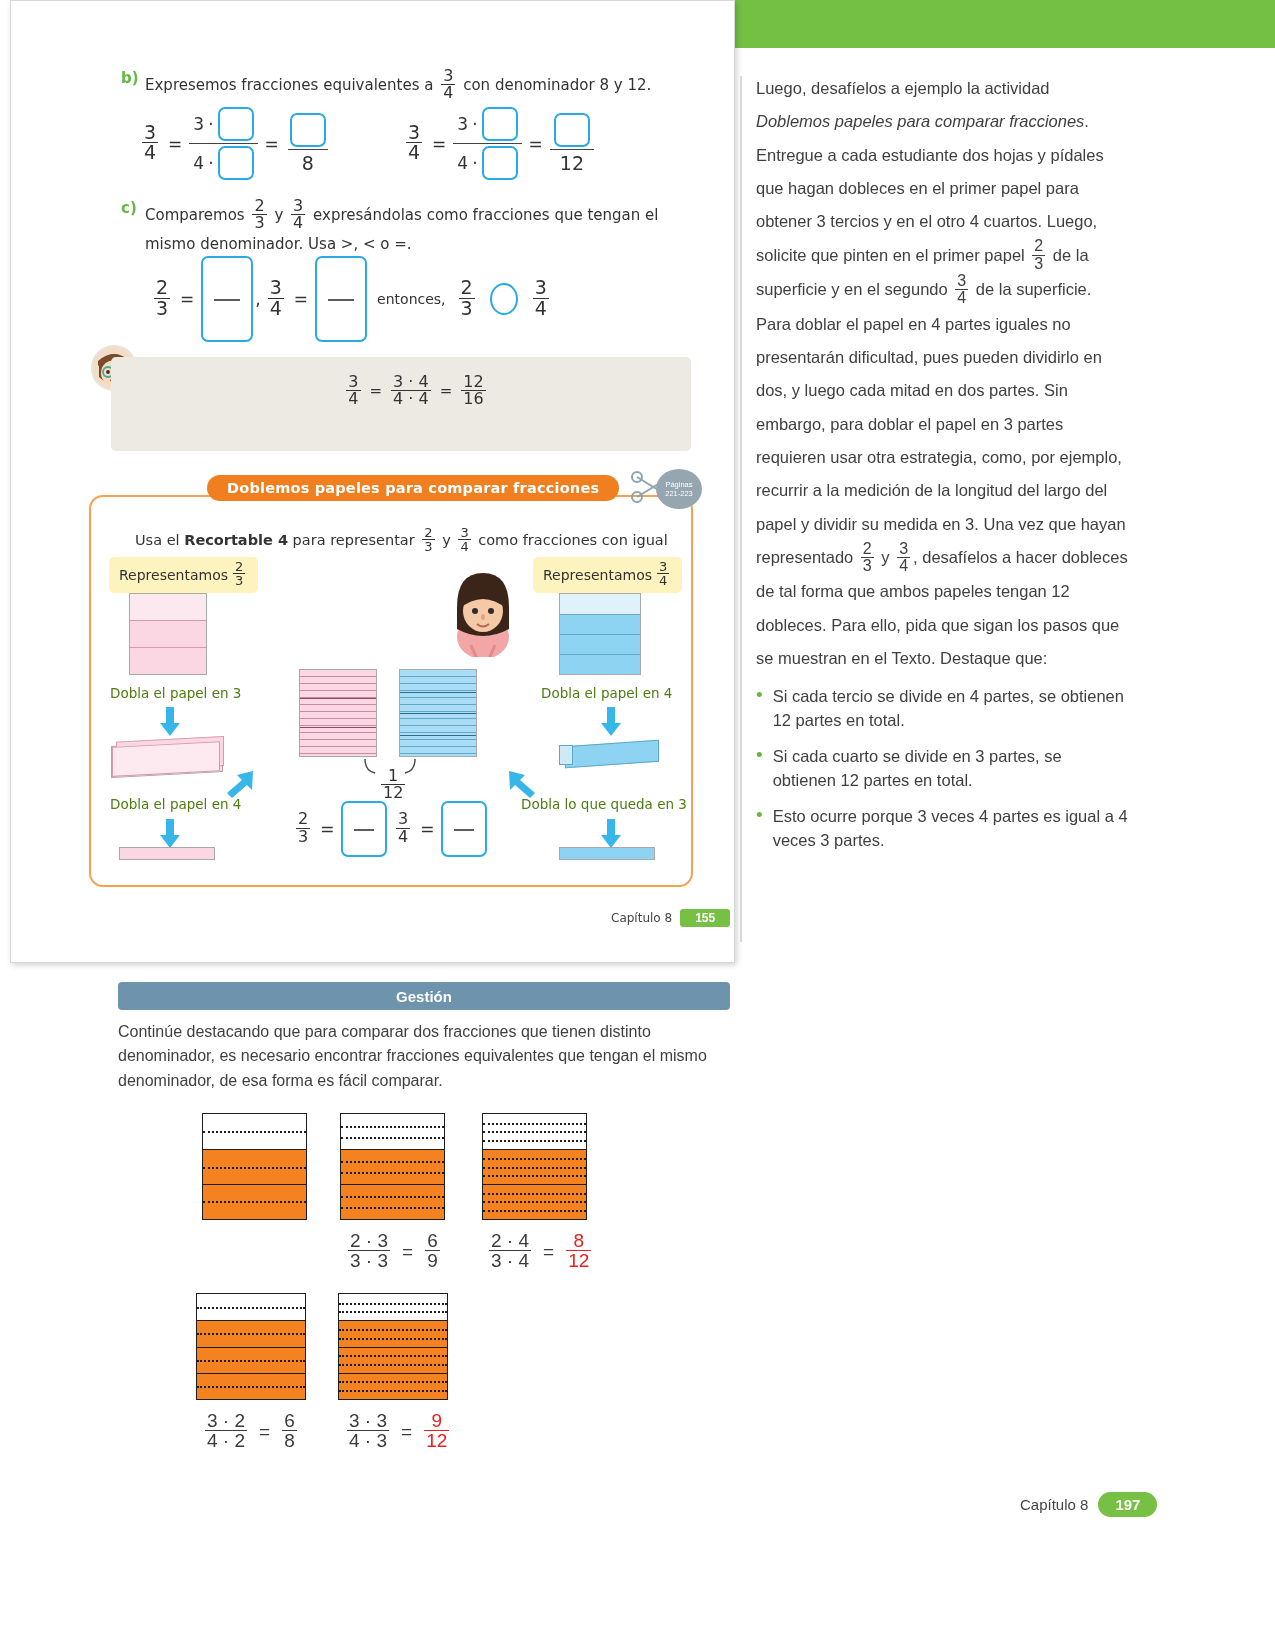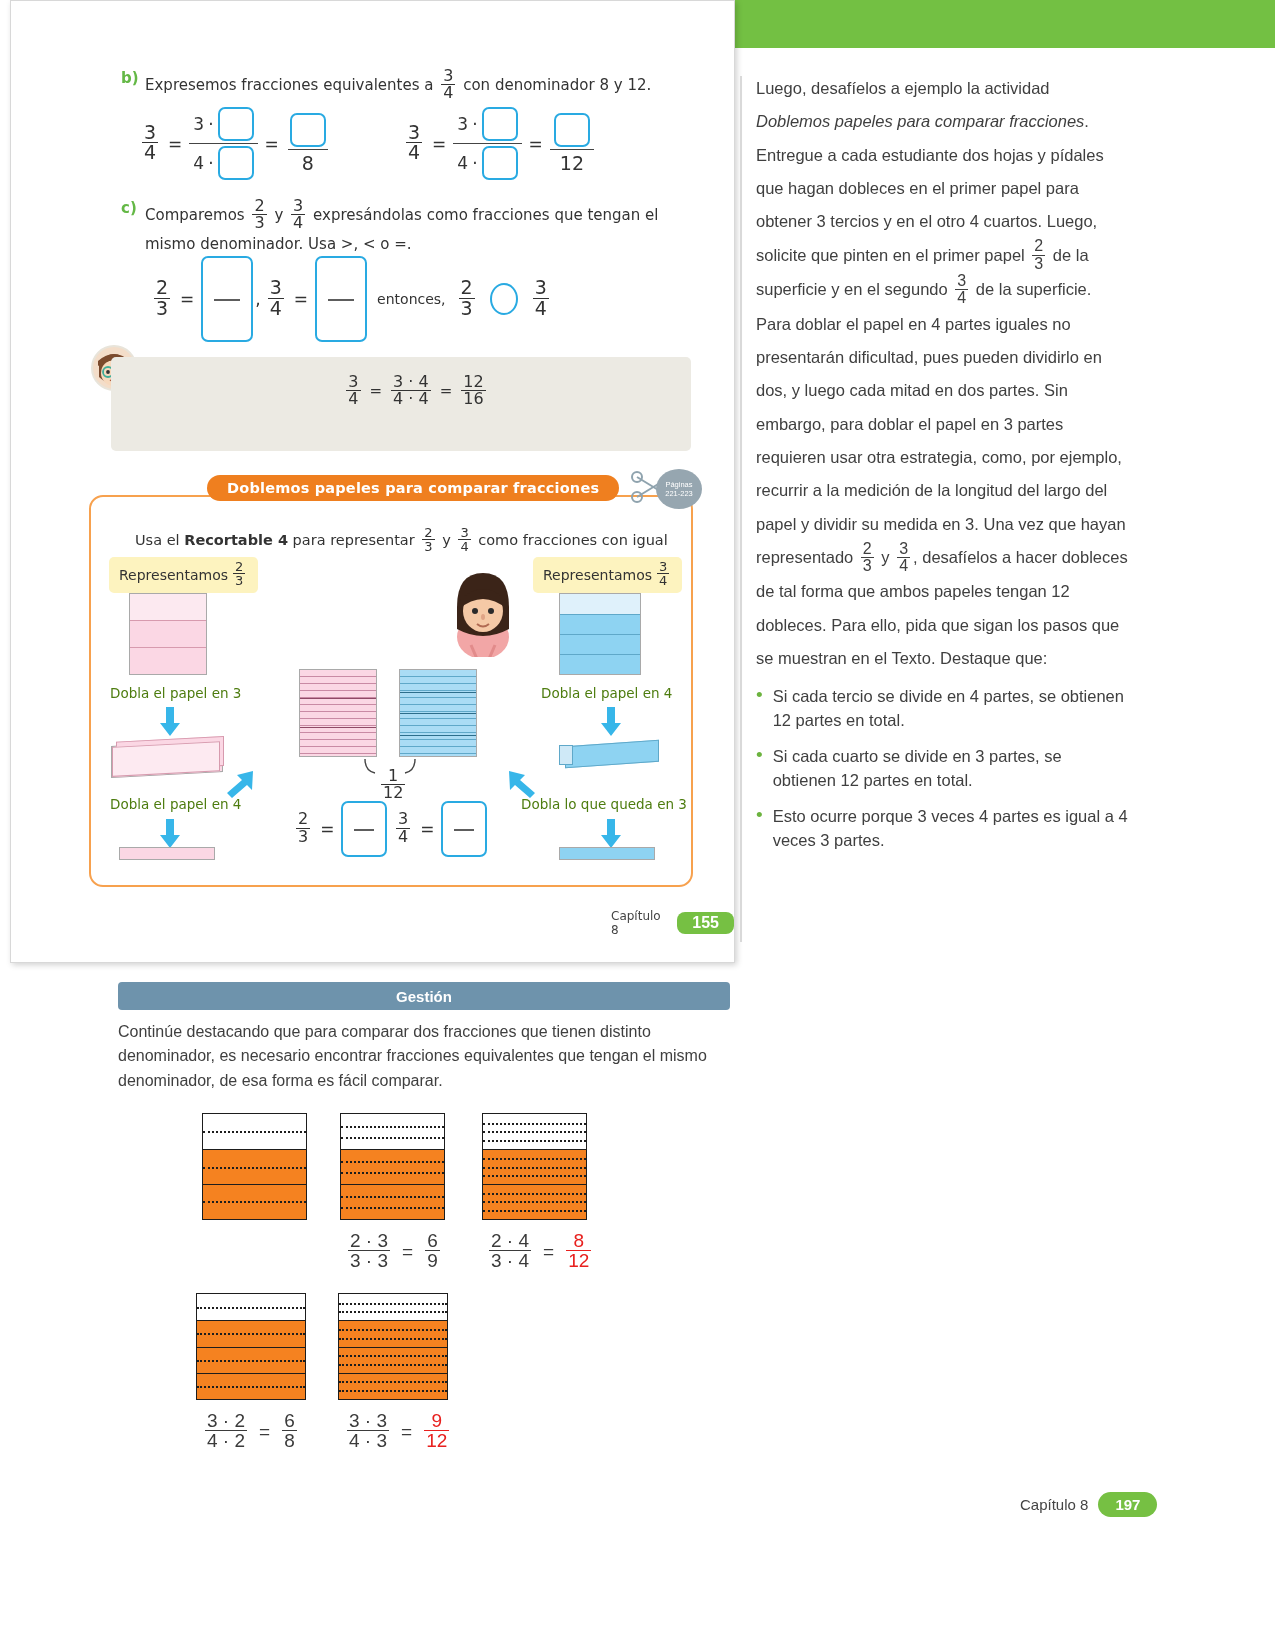--- a/index.html
+++ b/index.html
@@ -121,22 +121,22 @@
   }
   .bubble:before {
     content:""; position:absolute; right:-14px; top:22px; z-index:2;
     border:9px solid transparent; border-left-color:#fff;
   }
 
   
   .sfooter { position:absolute; left:600px; top:908px; display:flex; align-items:center; gap:8px; }
   .sfooter .lbl { font-size:12px; color:#444; }
   .pill {
-    background:#76c043; color:#fff; border-radius:8px;
-    padding:2px 15px; font-size:16px; font-weight:bold;
+    background:#76c043; color:#fff; border-radius:3px;
+    padding:2px 15px; font-size:12px; font-weight:bold;
   }
 
   
   .rightcol {
     position:absolute; left:756px; top:72px; width:372px;
     font-size:16.5px; line-height:2.02; color:#3f3f3f;
     font-family:"Liberation Sans", sans-serif;
   }
   .rightcol .rule {
     position:absolute; left:-16px; top:4px; width:2px; height:866px; background:#d9d9d9;

